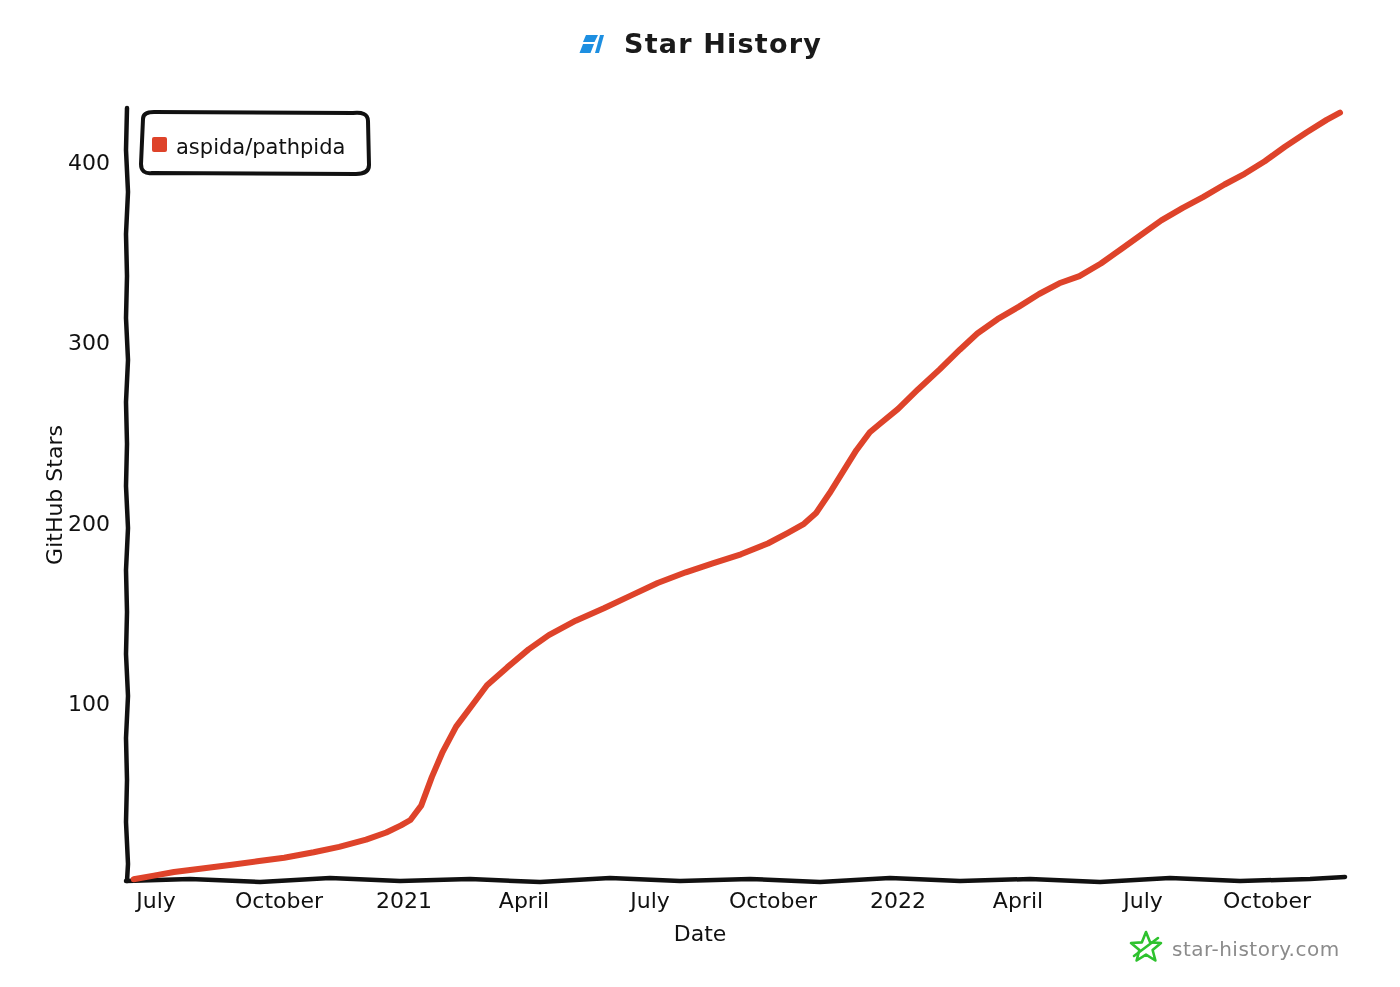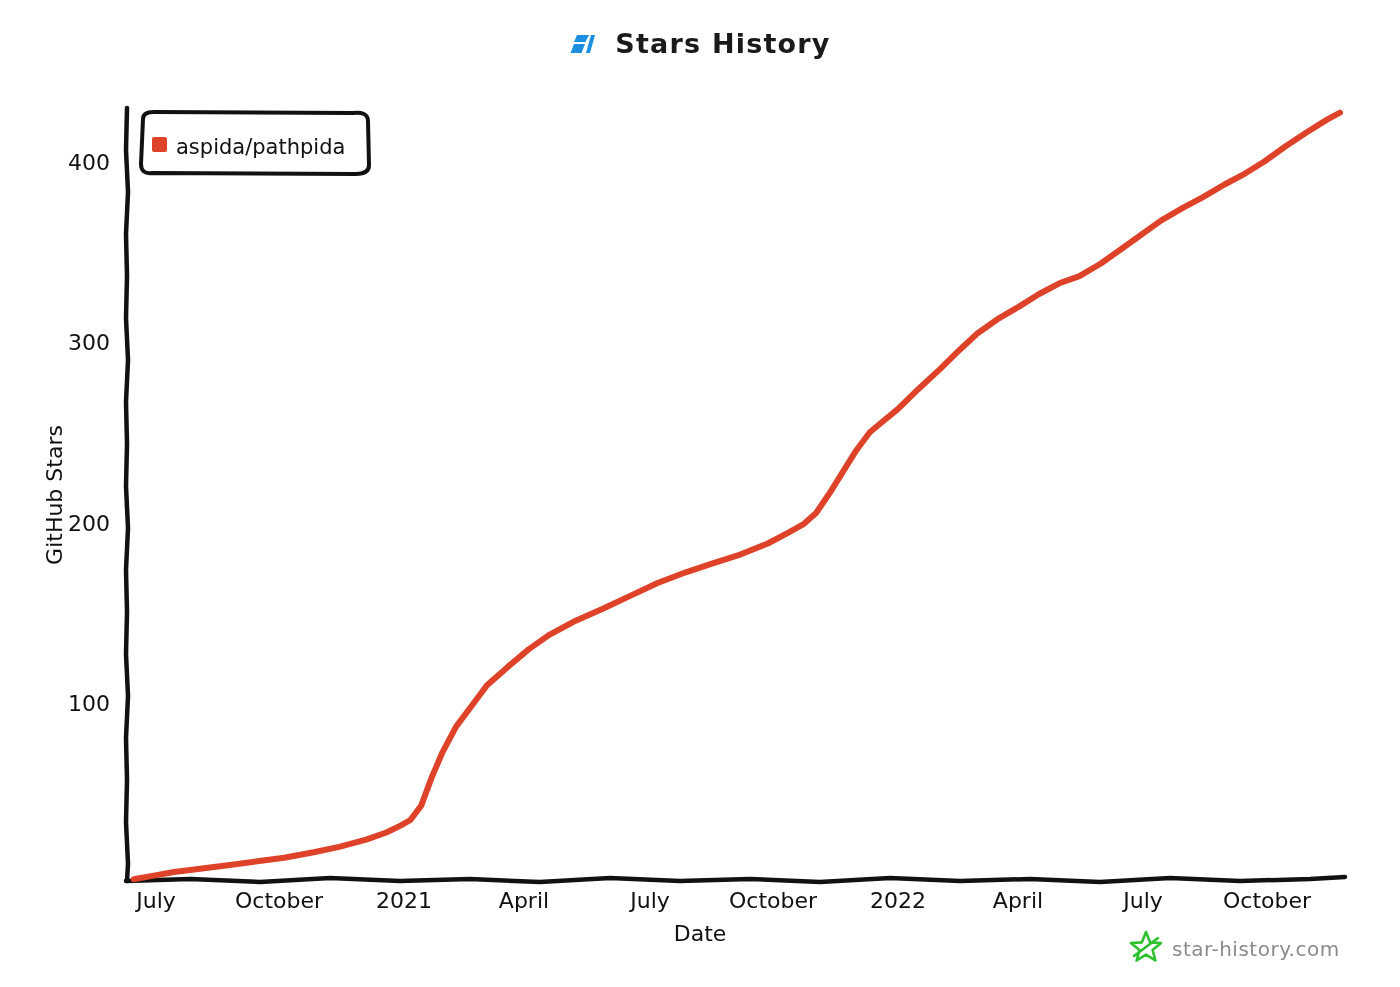--- a/index.html
+++ b/index.html
@@ -74,21 +74,21 @@
 <body>
 
 <div id="chart-root">
 
   <div class="title-row">
     <svg class="brand-logo" width="30" height="26" viewBox="0 0 30 26">
       <polygon points="8,4 20,4 16.5,11 5,11" fill="#1D8FE1"></polygon>
       <polygon points="5,13 16,13 12.5,22 1.5,22" fill="#1D8FE1"></polygon>
       <polygon points="22,4 26,4 21,22 17,22" fill="#1D8FE1"></polygon>
     </svg>
-    <span class="title-text">Stars History</span>
+    <span class="title-text">Star History</span>
   </div>
 
   <svg class="plot" width="1400" height="987" viewBox="0 0 1400 987">
 
     <path d="M127,108 L126,150 L128,192 L126,234 L127,276 L126,318 L128,360 L126,402
          L127,444 L126,486 L128,528 L126,570 L127,612 L126,654 L128,696 L126,738
          L127,780 L126,822 L128,864 L127,881" stroke="#111111" stroke-width="4.5" fill="none" stroke-linecap="round" stroke-linejoin="round"></path>
 
     <path d="M126,881 L190,879 L260,882 L330,878 L400,881 L470,879 L540,882 L610,878
          L680,881 L750,879 L820,882 L890,878 L960,881 L1030,879 L1100,882

